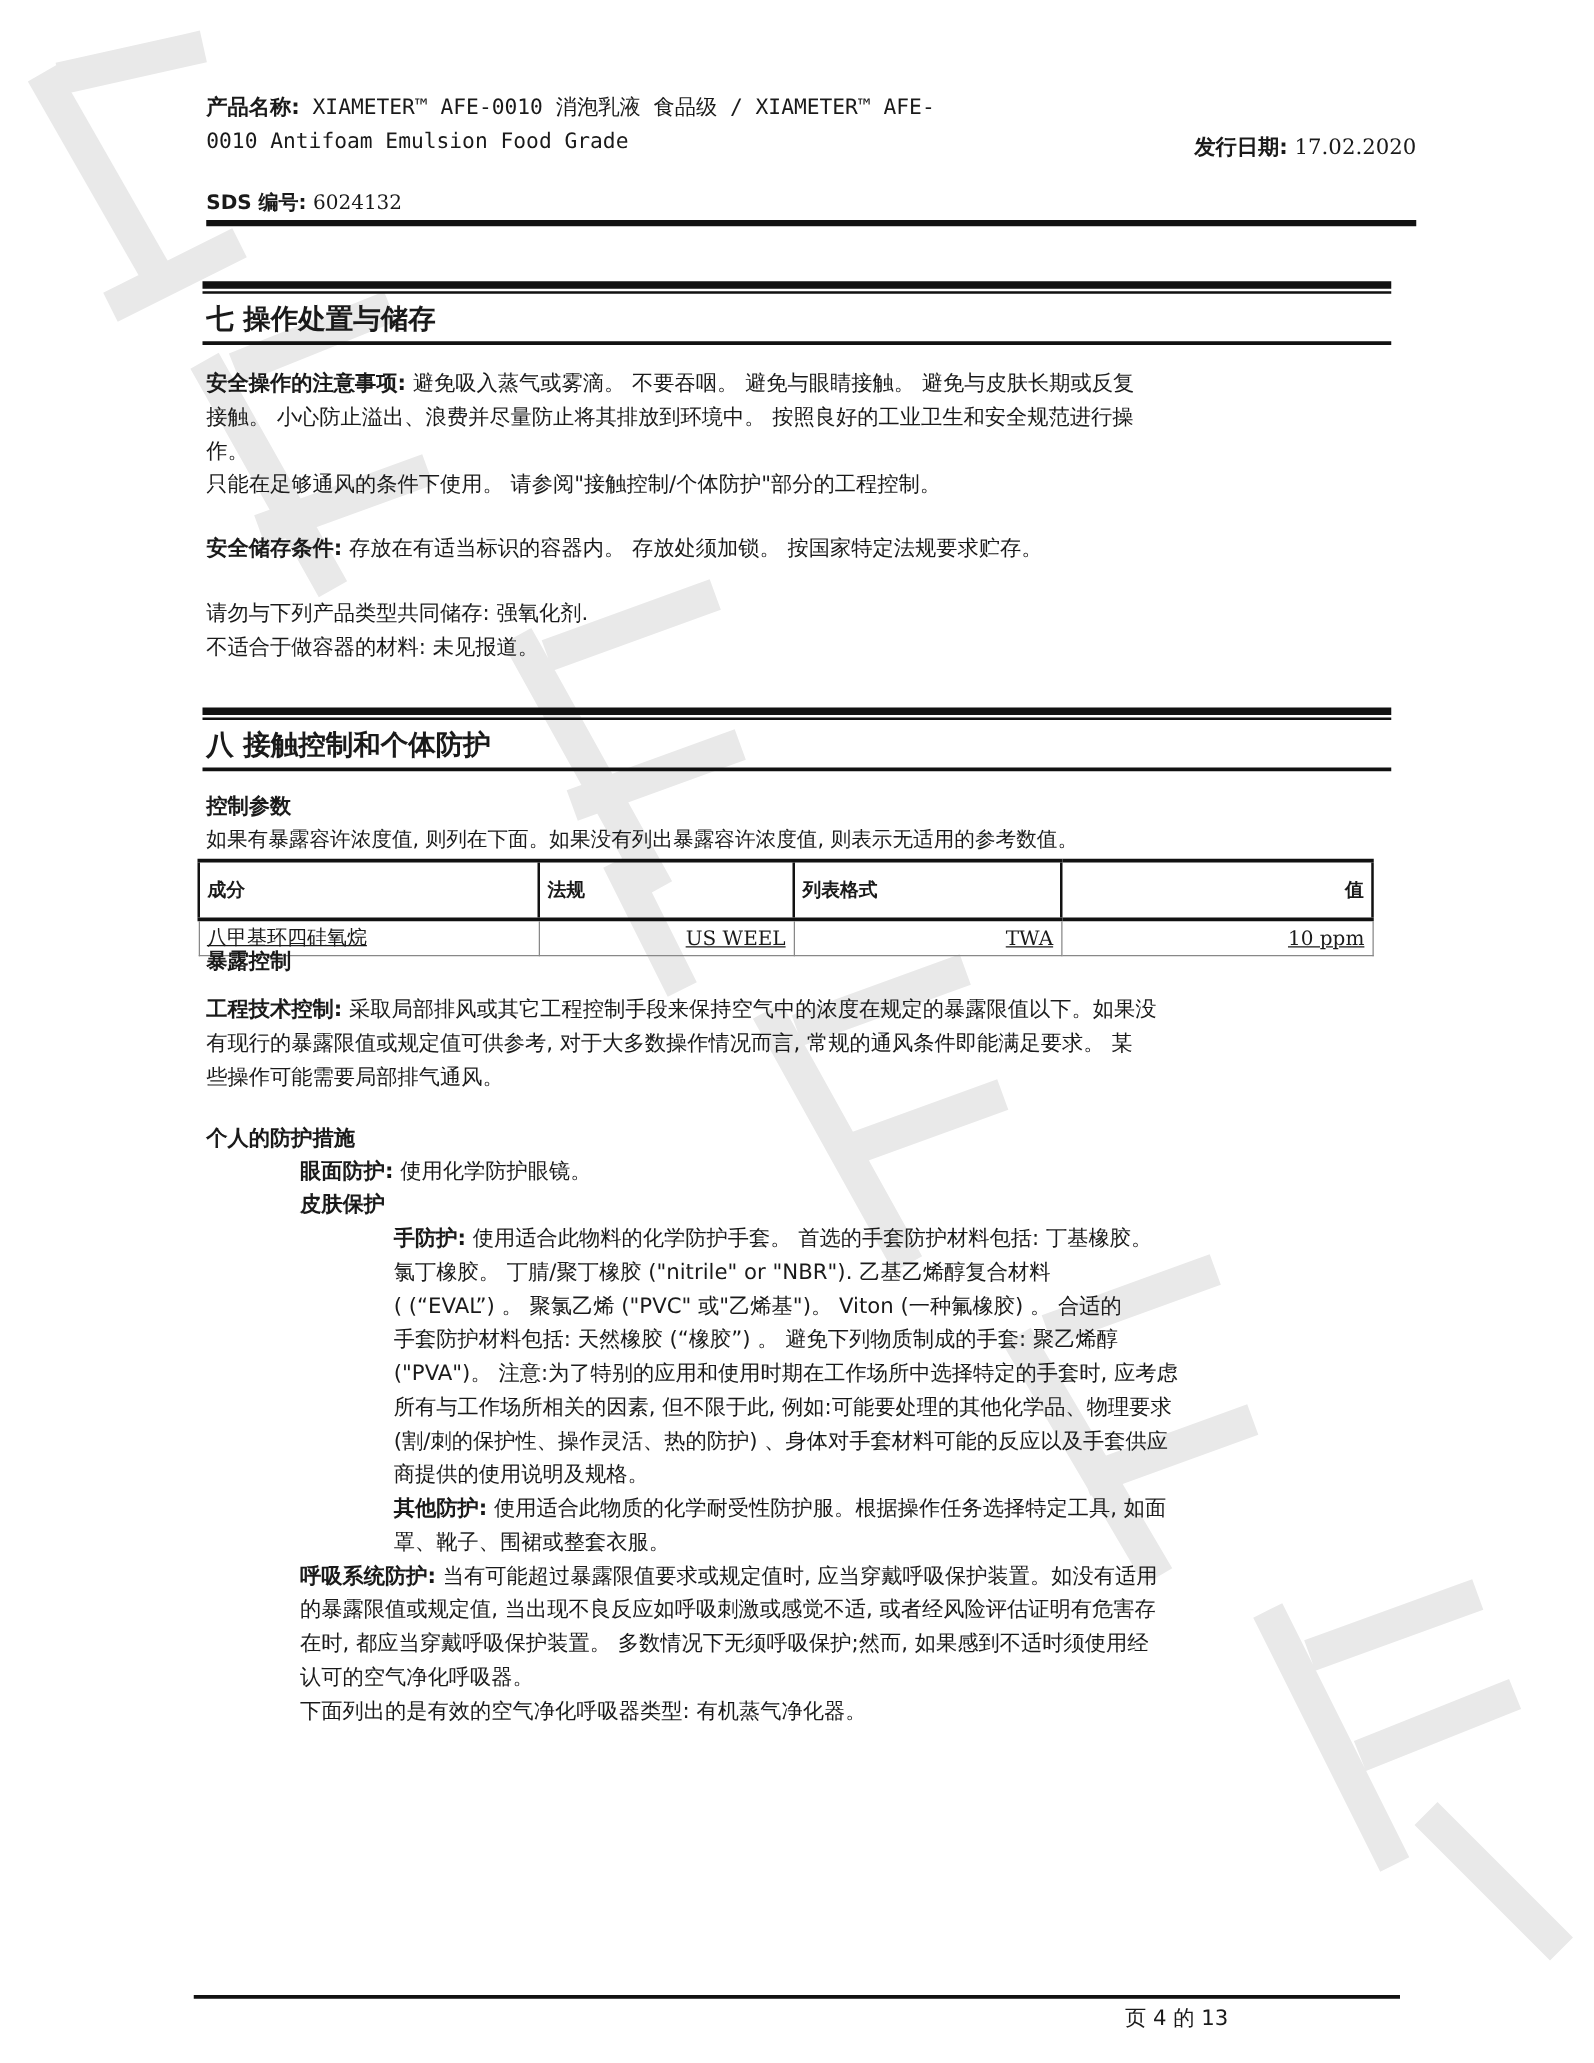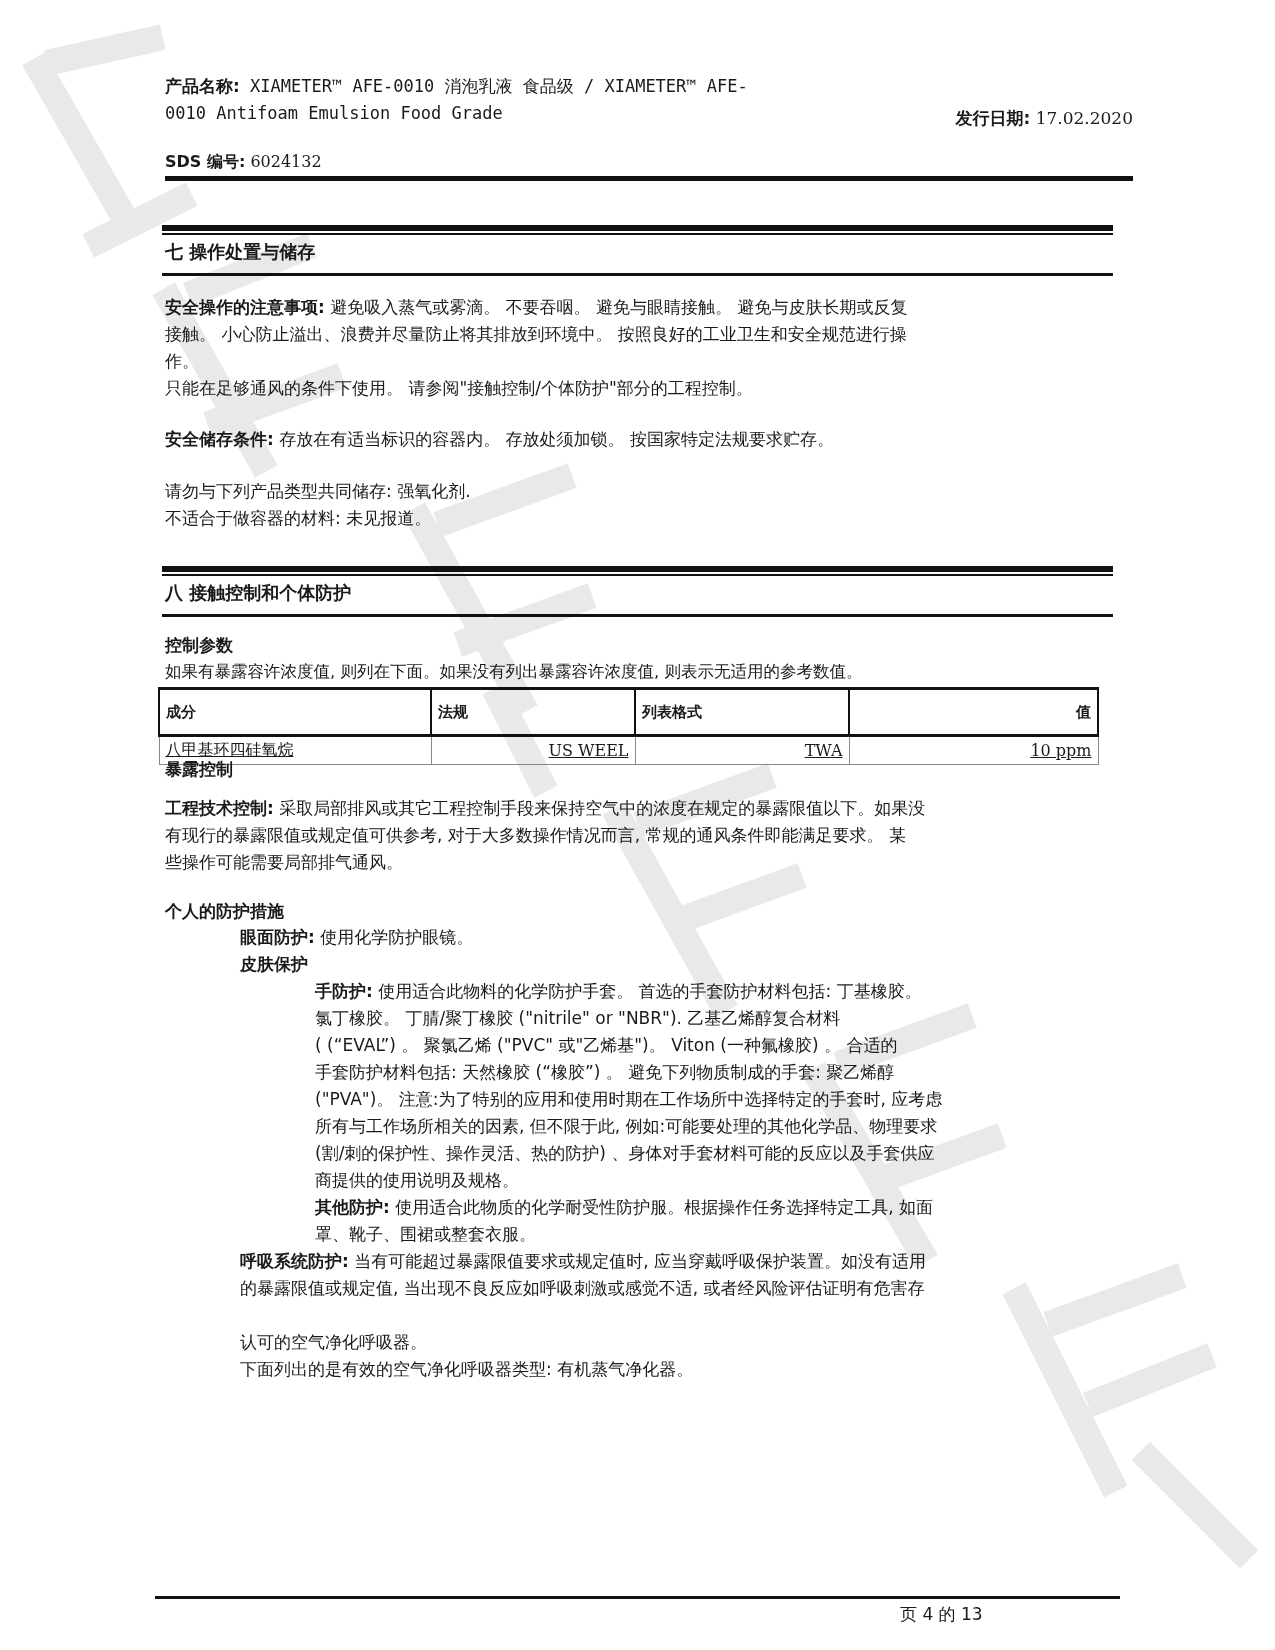--- a/index.html
+++ b/index.html
@@ -12,21 +12,21 @@
                font-family: "DejaVu Sans Mono", "Liberation Mono", monospace; }
   .hdr-title b, .hdr-date b, .hdr-sds b { font-family: "DejaVu Sans", sans-serif; font-weight: bold; }
   .hdr-date { position: absolute; right: 142px; top: 73px; font-size: 17px; line-height: 27px;
               font-family: "DejaVu Serif", serif; margin-top: 32px; }
   .hdr-sds { position: absolute; left: 165px; top: 150px; font-size: 16px; line-height: 24px;
              font-family: "DejaVu Serif", serif; }
   .hdr-rule { position: absolute; left: 165px; width: 968px; top: 176px; height: 5px; background: #111; }
 
   .sec-rule-top { position: absolute; left: 162px; width: 951px; height: 6px; background: #111; }
   .sec-rule-top::after { content: ""; position: absolute; left: 0; right: 0; top: 8px; height: 1.5px; background: #111; }
-  .sec-title { position: absolute; left: 165px; font-size: 18px; font-weight: bold; text-align: center; }
+  .sec-title { position: absolute; left: 165px; font-size: 22px; font-weight: bold; text-align: center; }
   .sec-rule-bot { position: absolute; left: 162px; width: 951px; height: 3px; background: #111; }
 
   .p { position: absolute; font-size: 17px; line-height: 27px; font-family: "DejaVu Sans", sans-serif; }
   .p b { font-weight: bold; }
   .label-b { font-weight: bold; }
 
   table.params { position: absolute; left: 158px; top: 687px; width: 941px; border-collapse: collapse; font-size: 15px; }
   table.params th { border: 2px solid #111; border-top: 3px solid #111; border-bottom: 3px solid #111;
                     height: 20px; padding: 12px 6px; font-weight: bold; font-family: "DejaVu Sans", sans-serif; }
   table.params td { border: 1px solid #888; height: 27px; padding: 0 6px;
@@ -134,20 +134,20 @@
     <span>所有与工作场所相关的因素, 但不限于此, 例如:可能要处理的其他化学品、物理要求</span><br>
     <span>(割/刺的保护性、操作灵活、热的防护) 、身体对手套材料可能的反应以及手套供应</span><br>
     <span>商提供的使用说明及规格。</span><br>
     <b>其他防护:</b><span> 使用适合此物质的化学耐受性防护服。根据操作任务选择特定工具, 如面</span><br>
     <span>罩、靴子、围裙或整套衣服。</span>
   </div>
 
   <div class="p" style="left:240px; top:1248px; width:880px;">
     <b>呼吸系统防护:</b><span> 当有可能超过暴露限值要求或规定值时, 应当穿戴呼吸保护装置。如没有适用</span><br>
     <span>的暴露限值或规定值, 当出现不良反应如呼吸刺激或感觉不适, 或者经风险评估证明有危害存</span><br>
-    <br>
+    <span>在时, 都应当穿戴呼吸保护装置。 多数情况下无须呼吸保护;然而, 如果感到不适时须使用经</span><br>
     <span>认可的空气净化呼吸器。</span><br>
     <span>下面列出的是有效的空气净化呼吸器类型:  有机蒸气净化器。</span>
   </div>
 
   <div class="foot-rule"></div>
   <div class="foot-page">页 4 的 13</div>
 </div>
 
 </body></html>

